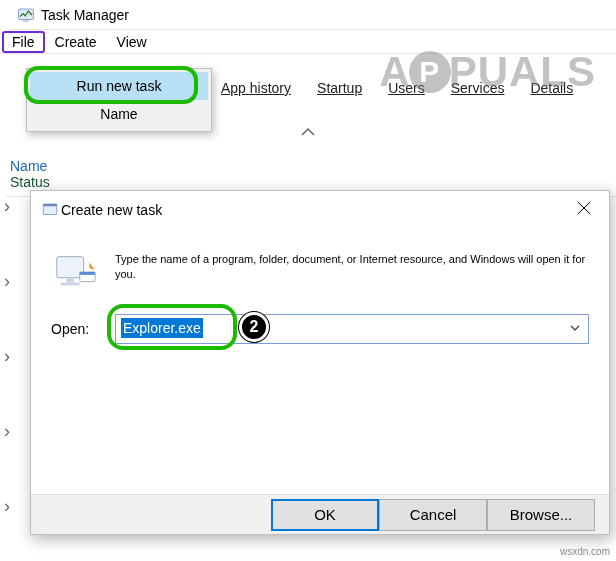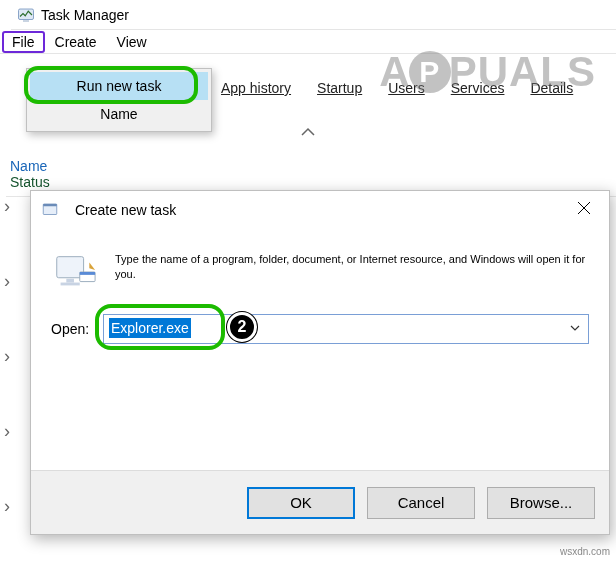--- a/index.html
+++ b/index.html
@@ -32,40 +32,40 @@
   .colheads { position: absolute; left: 6px; right: 0; top: 158px; display: flex; justify-content: space-between; color: #1a66b8; border-bottom: 1px solid #e5e5e5; padding: 0 0 6px 4px; flex-direction: column; }
   .colheads .status { color: #14532d; }
 
   
   .expanders { position: absolute; left: 4px; top: 196px; display: flex; flex-direction: column; gap: 54px; color: #666; }
   .expanders span { font-size: 18px; display: block; }
 
   
   .dialog { position: absolute; left: 30px; top: 190px; right: 6px; bottom: 26px; background: #fff; border: 1px solid #bfbfbf; box-shadow: 2px 4px 14px rgba(0,0,0,0.3); z-index: 10; }
   .dlg-titlebar { display: flex; align-items: center; justify-content: space-between; padding: 6px 10px; }
-  .dlg-titlebar .ttl { display: flex; align-items: center; gap: 16px; }
+  .dlg-titlebar .ttl { display: flex; align-items: center; gap: 2px; }
   .dlg-titlebar .close { font-size: 18px; padding: 2px 8px; }
 
   .dlg-body { padding: 10px 20px 10px 20px; }
   .dlg-msg { display: flex; gap: 18px; align-items: flex-start; margin: 14px 0 22px 0; }
   .run-icon { width: 46px; height: 40px; flex-shrink: 0; }
   .dlg-msg .msg-text { line-height: 1.4; font-size: 11px; }
 
-  .open-row { display: flex; align-items: center; gap: 2px; margin: 10px 0 12px 0; }
+  .open-row { display: flex; align-items: center; gap: 14px; margin: 10px 0 12px 0; }
   .open-label { width: 50px; }
   .combo-wrap { position: relative; flex: 1; }
   .combo { width: 100%; height: 30px; border: 1px solid #7a9fd6; padding: 3px 28px 3px 6px; font-size: 15px; }
   .combo-sel { position: absolute; left: 6px; top: 4px; height: 20px; line-height: 20px; background: #0078d7; color: #fff; padding: 0 2px; }
   .combo-caret { position: absolute; right: 8px; top: 7px; color: #333; pointer-events: none; }
   .combo-ring { position: absolute; left: -8px; top: -10px; width: 130px; height: 46px; border: 4px solid #1cbb00; border-radius: 16px; pointer-events: none; }
 
   .chk-row { display: flex; align-items: center; gap: 8px; margin: 8px 0 0 64px; }
   .chk { width: 17px; height: 17px; border: 1px solid #333; background: #fff; }
 
-  .dlg-footer { position: absolute; left: 0; right: 0; bottom: 0; height: 64px; background: #f0f0f0; border-top: 1px solid #dcdcdc; display: flex; align-items: center; justify-content: flex-end; gap: 12px; padding: 0 14px; }
+  .dlg-footer { position: absolute; left: 0; right: 0; bottom: 0; height: 40px; background: #f0f0f0; border-top: 1px solid #dcdcdc; display: flex; align-items: center; justify-content: flex-end; padding: 0 14px; }
   .btn { min-width: 108px; height: 32px; background: #e1e1e1; border: 1px solid #adadad; display: flex; align-items: center; justify-content: center; font-size: 15px; cursor: default; }
   .btn.default { border: 2px solid #0078d7; }
 
   
   .watermark { position: absolute; right: 20px; top: 48px; font-size: 42px; font-weight: 700; color: rgba(120,120,120,0.45); letter-spacing: 1px; z-index: 2; pointer-events: none; display: flex; align-items: center; }
   .wm-circle { display: inline-flex; width: 42px; height: 42px; border-radius: 50%; background: rgba(120,120,120,0.45); color: #fff; align-items: center; justify-content: center; font-size: 30px; margin: 0 -2px; }
   .attrib { position: absolute; right: 6px; bottom: 4px; font-size: 10px; color: #888; z-index: 20; }
 </style>
 </head>
 <body>

